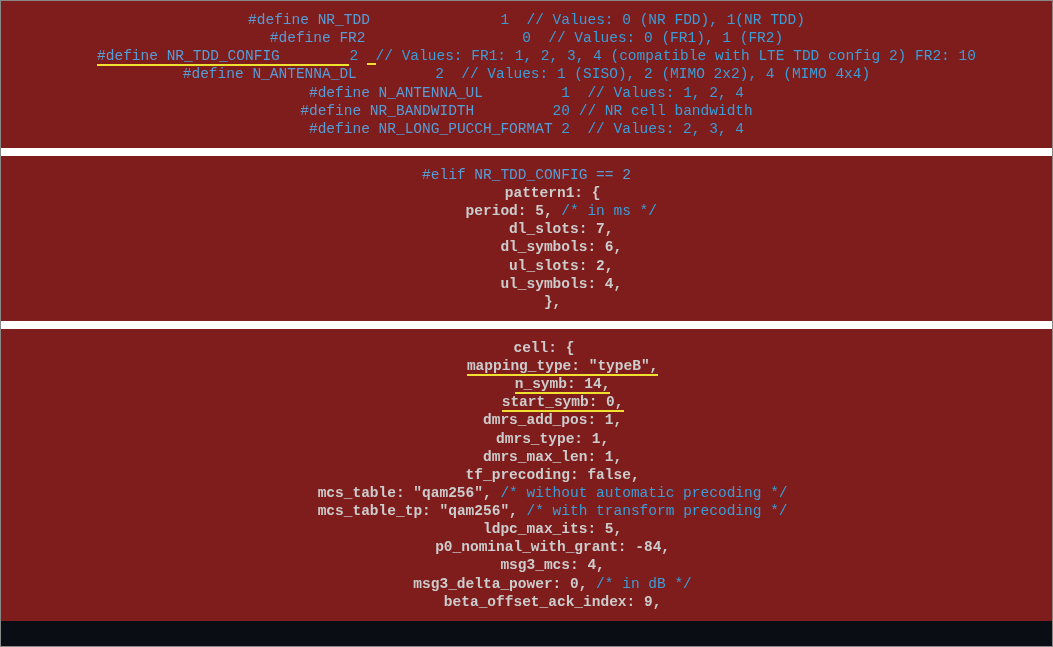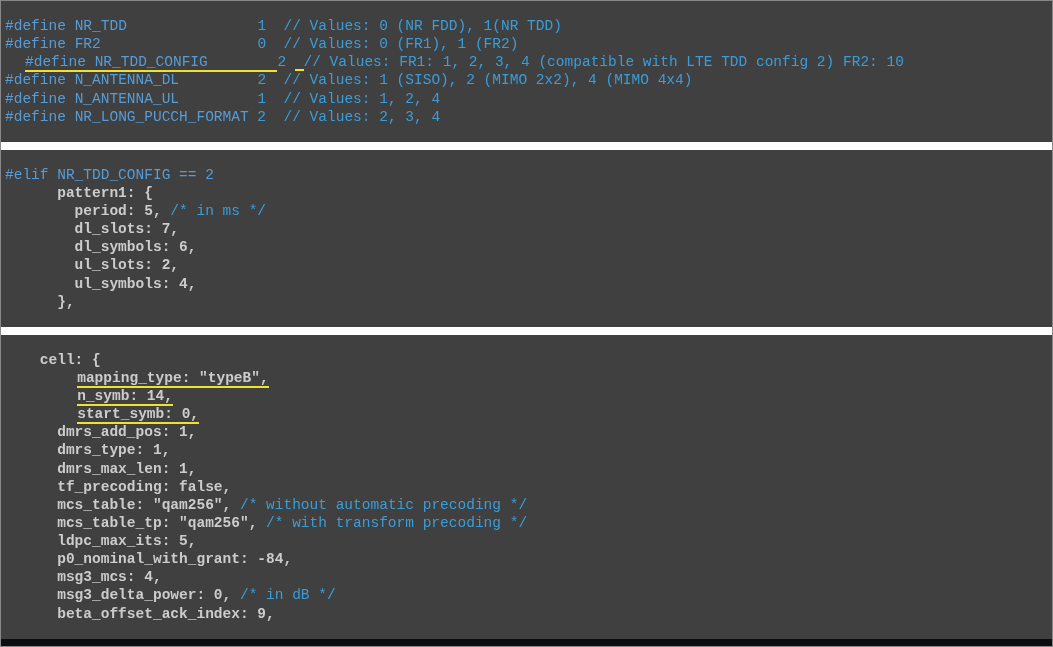--- a/index.html
+++ b/index.html
@@ -8,22 +8,23 @@
     font-family: 'Consolas', 'Courier New', monospace;
     font-size: 14.5px;
     line-height: 1.25;
     color: #c5c8c6;
     width: 1053px;
     height: 647px;
     overflow: hidden;
     border: 1px solid #888;
   }
   .block {
-    background: #404040;
-    padding: 16px 4px;
+    background: #7f1d1d;
+    padding: 10px 4px;
+    text-align: center;
   }
   .sep {
     height: 8px;
     background: #ffffff;
   }
   .line {
     white-space: pre;
     position: relative;
   }
   .macro { color: #569cd6; }
@@ -50,20 +51,21 @@
 </style>
 </head>
 <body>
 
 <div class="block">
   <div class="line"><span class="macro">#define </span><span class="macro">NR_TDD</span><span class="macro">               </span><span class="num2">1 </span><span class="comment"> </span><span class="comment">// Values: 0 (NR FDD), 1(NR TDD)</span></div>
   <div class="line"><span class="macro">#define </span><span class="macro">FR2</span><span class="macro">                  </span><span class="num2">0 </span><span class="comment"> </span><span class="comment">// Values: 0 (FR1), 1 (FR2)</span></div>
   <div class="line"><span class="macro underline-yellow">#define <span>NR_TDD_CONFIG</span>        </span><span class="num2">2 </span><span class="cursor"> </span><span class="comment">// Values: FR1: 1, 2, 3, 4 (compatible with LTE TDD config 2) FR2: 10</span></div>
   <div class="line"><span class="macro">#define </span><span class="macro">N_ANTENNA_DL</span><span class="macro">         </span><span class="num2">2 </span><span class="comment"> </span><span class="comment">// Values: 1 (SISO), 2 (MIMO 2x2), 4 (MIMO 4x4)</span></div>
   <div class="line"><span class="macro">#define </span><span class="macro">N_ANTENNA_UL</span><span class="macro">         </span><span class="num2">1 </span><span class="comment"> </span><span class="comment">// Values: 1, 2, 4</span></div>
+  <div class="line"><span class="macro">#define </span><span class="macro">NR_BANDWIDTH</span><span class="macro">         </span><span class="num2">20</span><span class="comment"> </span><span class="comment">// NR cell bandwidth</span></div>
   <div class="line"><span class="macro">#define </span><span class="macro">NR_LONG_PUCCH_FORMAT</span><span class="macro"> </span><span class="num2">2 </span><span class="comment"> </span><span class="comment">// Values: 2, 3, 4</span></div>
 </div>
 
 <div class="sep"></div>
 
 <div class="block">
   <div class="line"><span class="macro">#elif NR_TDD_CONFIG == 2</span></div>
   <div class="line ident">      pattern1: {</div>
   <div class="line"><span class="ident">        period: 5, </span><span class="comment">/* in ms */</span></div>
   <div class="line ident">        dl_slots: 7,</div>

